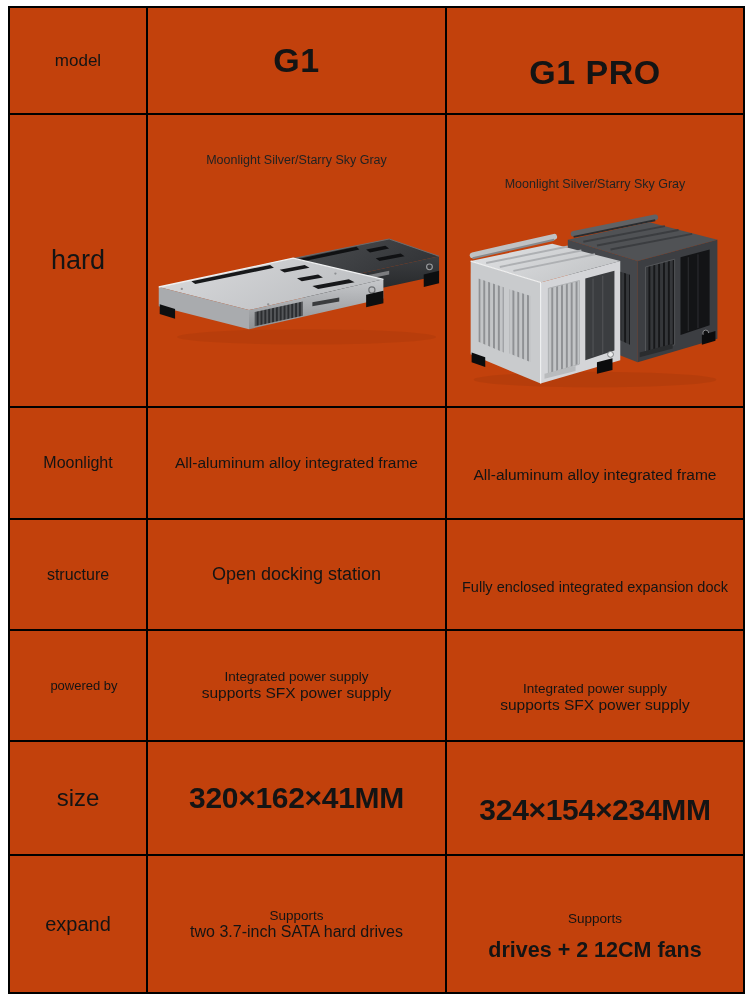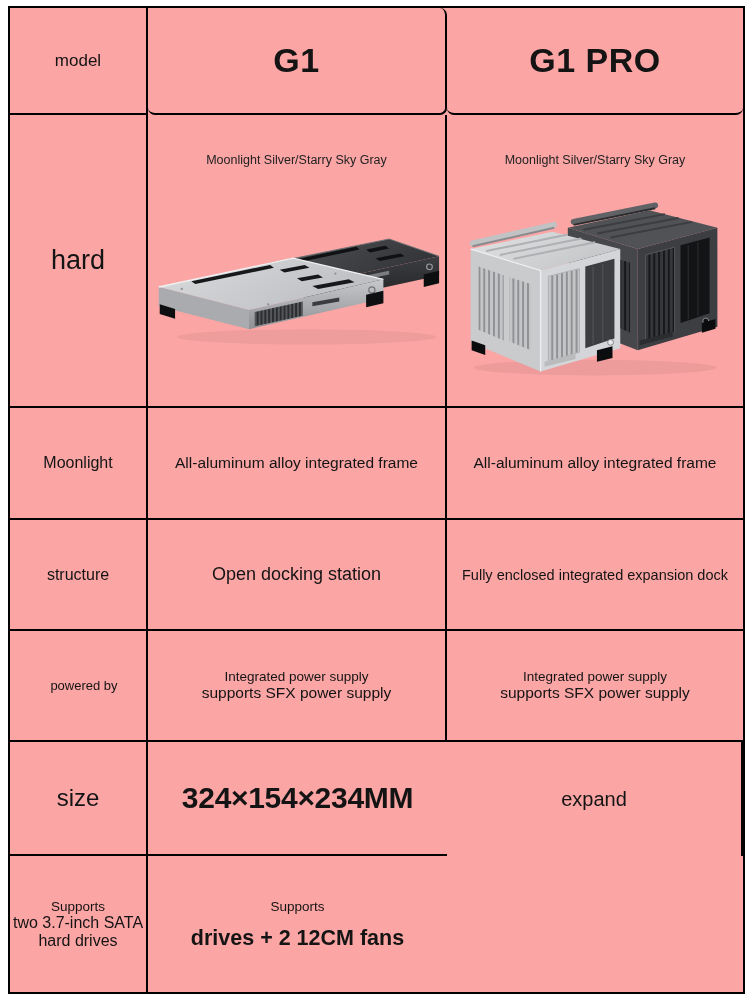--- a/index.html
+++ b/index.html
@@ -6,41 +6,41 @@
   body{
     width:752px;height:1003px;background:#ffffff;position:relative;overflow:hidden;
     font-family:"Liberation Sans","DejaVu Sans",sans-serif;color:#141414;
   }
   .spec-table{
     position:absolute;left:8px;top:6px;width:737px;height:988px;
     box-sizing:border-box;border:2px solid #000;
     display:grid;
     grid-template-columns:138px 299px 1fr;
     grid-template-rows:107px 293px 112px 111px 111px 114px 1fr;
-    background:#fca5a5;
+    background:#c2410c;
   }
   .cell{
     box-sizing:border-box;border-right:2px solid #000;border-bottom:2px solid #000;
     display:flex;flex-direction:column;align-items:center;justify-content:center;
     text-align:center;overflow:hidden;
   }
-  .cell.c3{border-right:none;}
+  .cell.c3{border-right:none;margin-top:24px;}
   .cell.r7{border-bottom:none;}
 
   
   .lbl-model{font-size:17px;}
   .lbl-color{font-size:27px;}
   .lbl-material{font-size:16px;}
   .lbl-structure{font-size:16px;}
   .lbl-power{font-size:13px;padding-left:12px;}
   .lbl-size{font-size:24px;}
   .lbl-expand{font-size:20px;}
 
   
-  .model-name{font-size:34px;font-weight:700;letter-spacing:.5px;border-radius:7px;}
+  .model-name{font-size:34px;font-weight:700;letter-spacing:.5px;}
   .caption{font-size:12.5px;color:#222;margin-top:38px;}
   .photo-wrap{flex:1;display:flex;align-items:center;justify-content:center;width:100%;}
   .material-val{font-size:15.5px;}
   .structure-g1{font-size:18px;}
   .structure-pro{font-size:14.5px;}
   .stack{display:flex;flex-direction:column;align-items:center;justify-content:center;width:100%;}
   .power-l1{font-size:13.5px;}
   .power-l2{font-size:15.5px;}
   .size-val{font-size:30px;font-weight:700;letter-spacing:-.3px;}
   .expand-l1{font-size:13.5px;}
@@ -236,20 +236,23 @@
   <div class="cell c3">
     <div class="stack">
       <span class="power-l1">Integrated power supply</span>
       <span class="power-l2">supports SFX power supply</span>
     </div>
   </div>
 
   <div class="cell c1 lbl-size">
     <span>size</span>
   </div>
+  <div class="cell c2 size-val">
+    <span>320×162×41MM</span>
+  </div>
   <div class="cell c3 size-val">
     <span>324×154×234MM</span>
   </div>
 
   <div class="cell c1 r7 lbl-expand">
     <span>expand</span>
   </div>
   <div class="cell c2 r7">
     <div class="stack">
       <span class="expand-l1">Supports</span>

